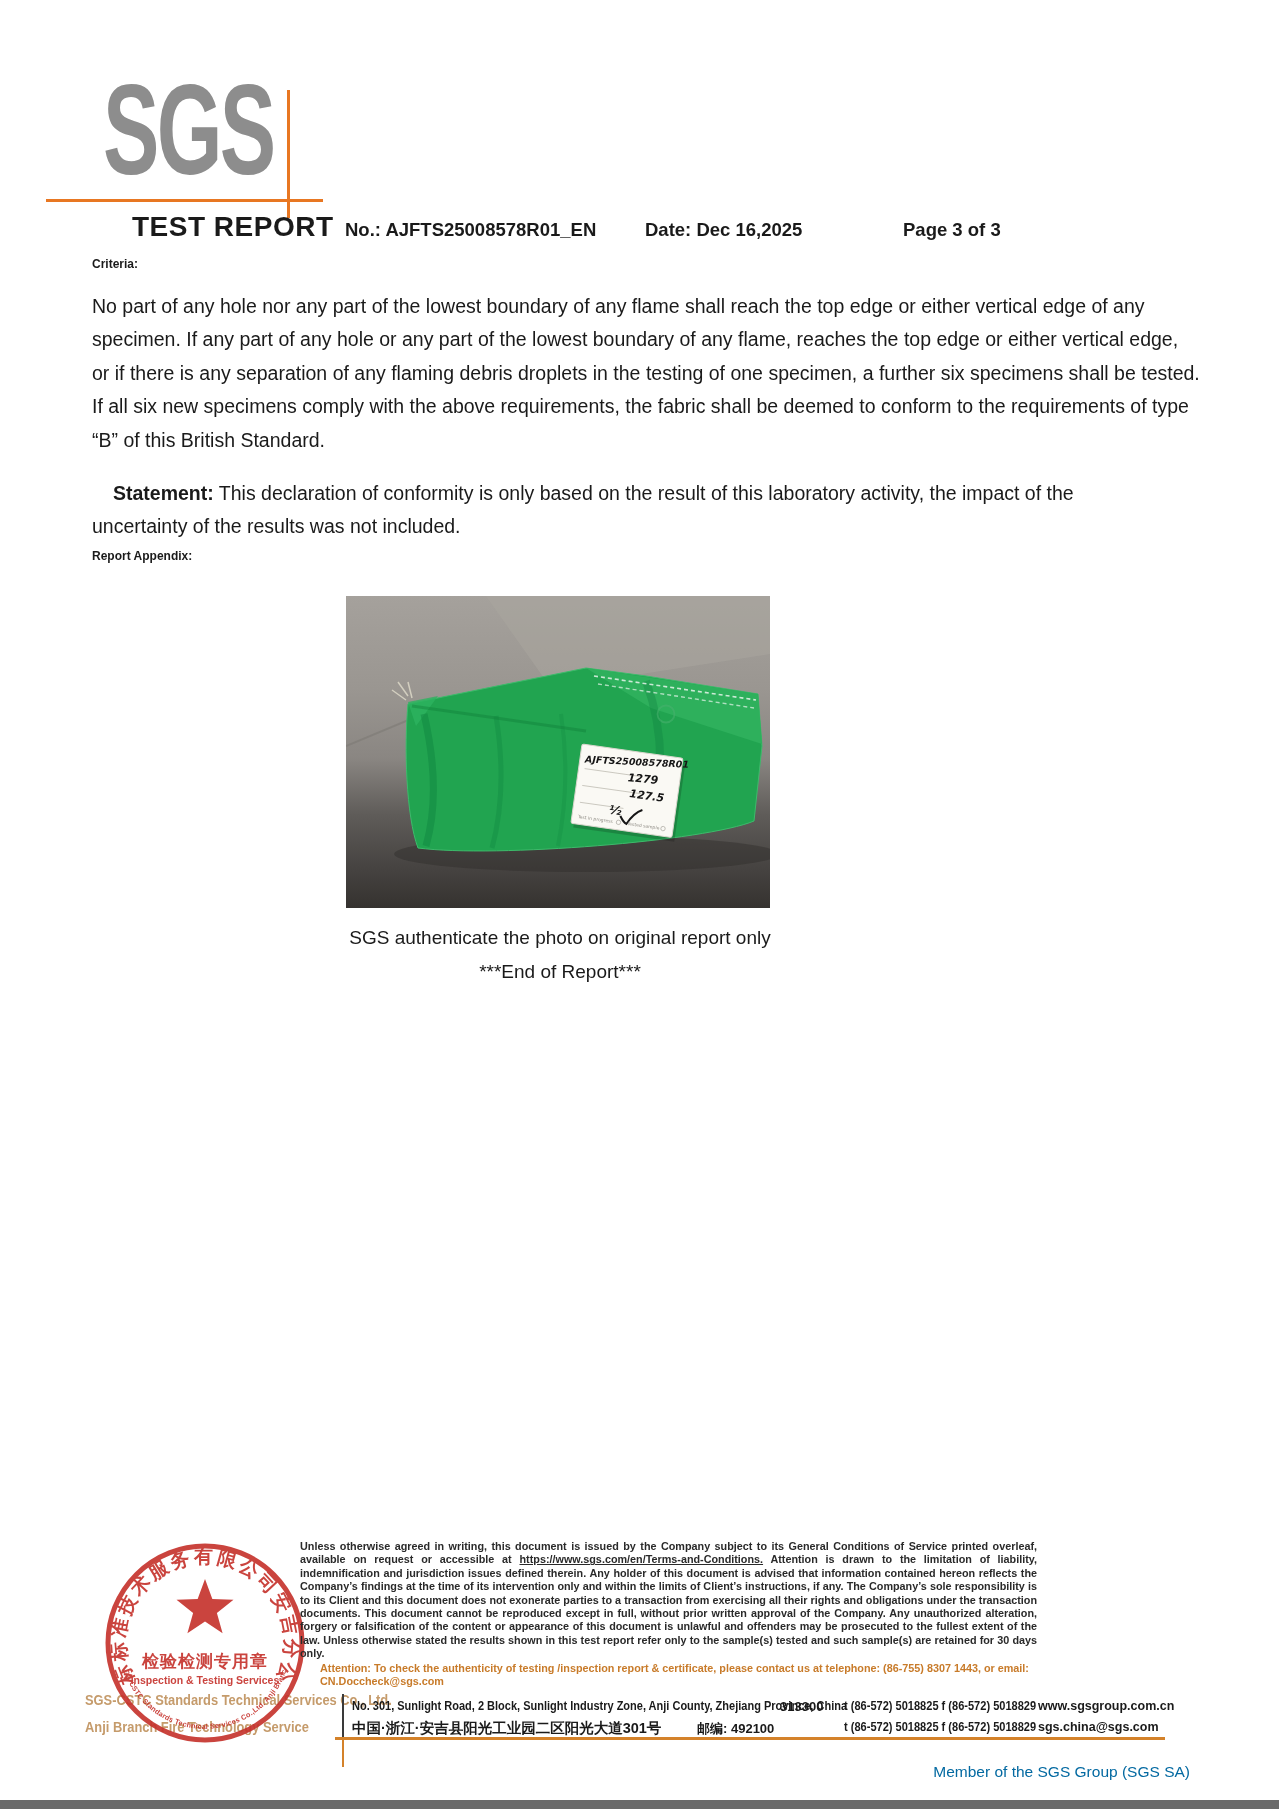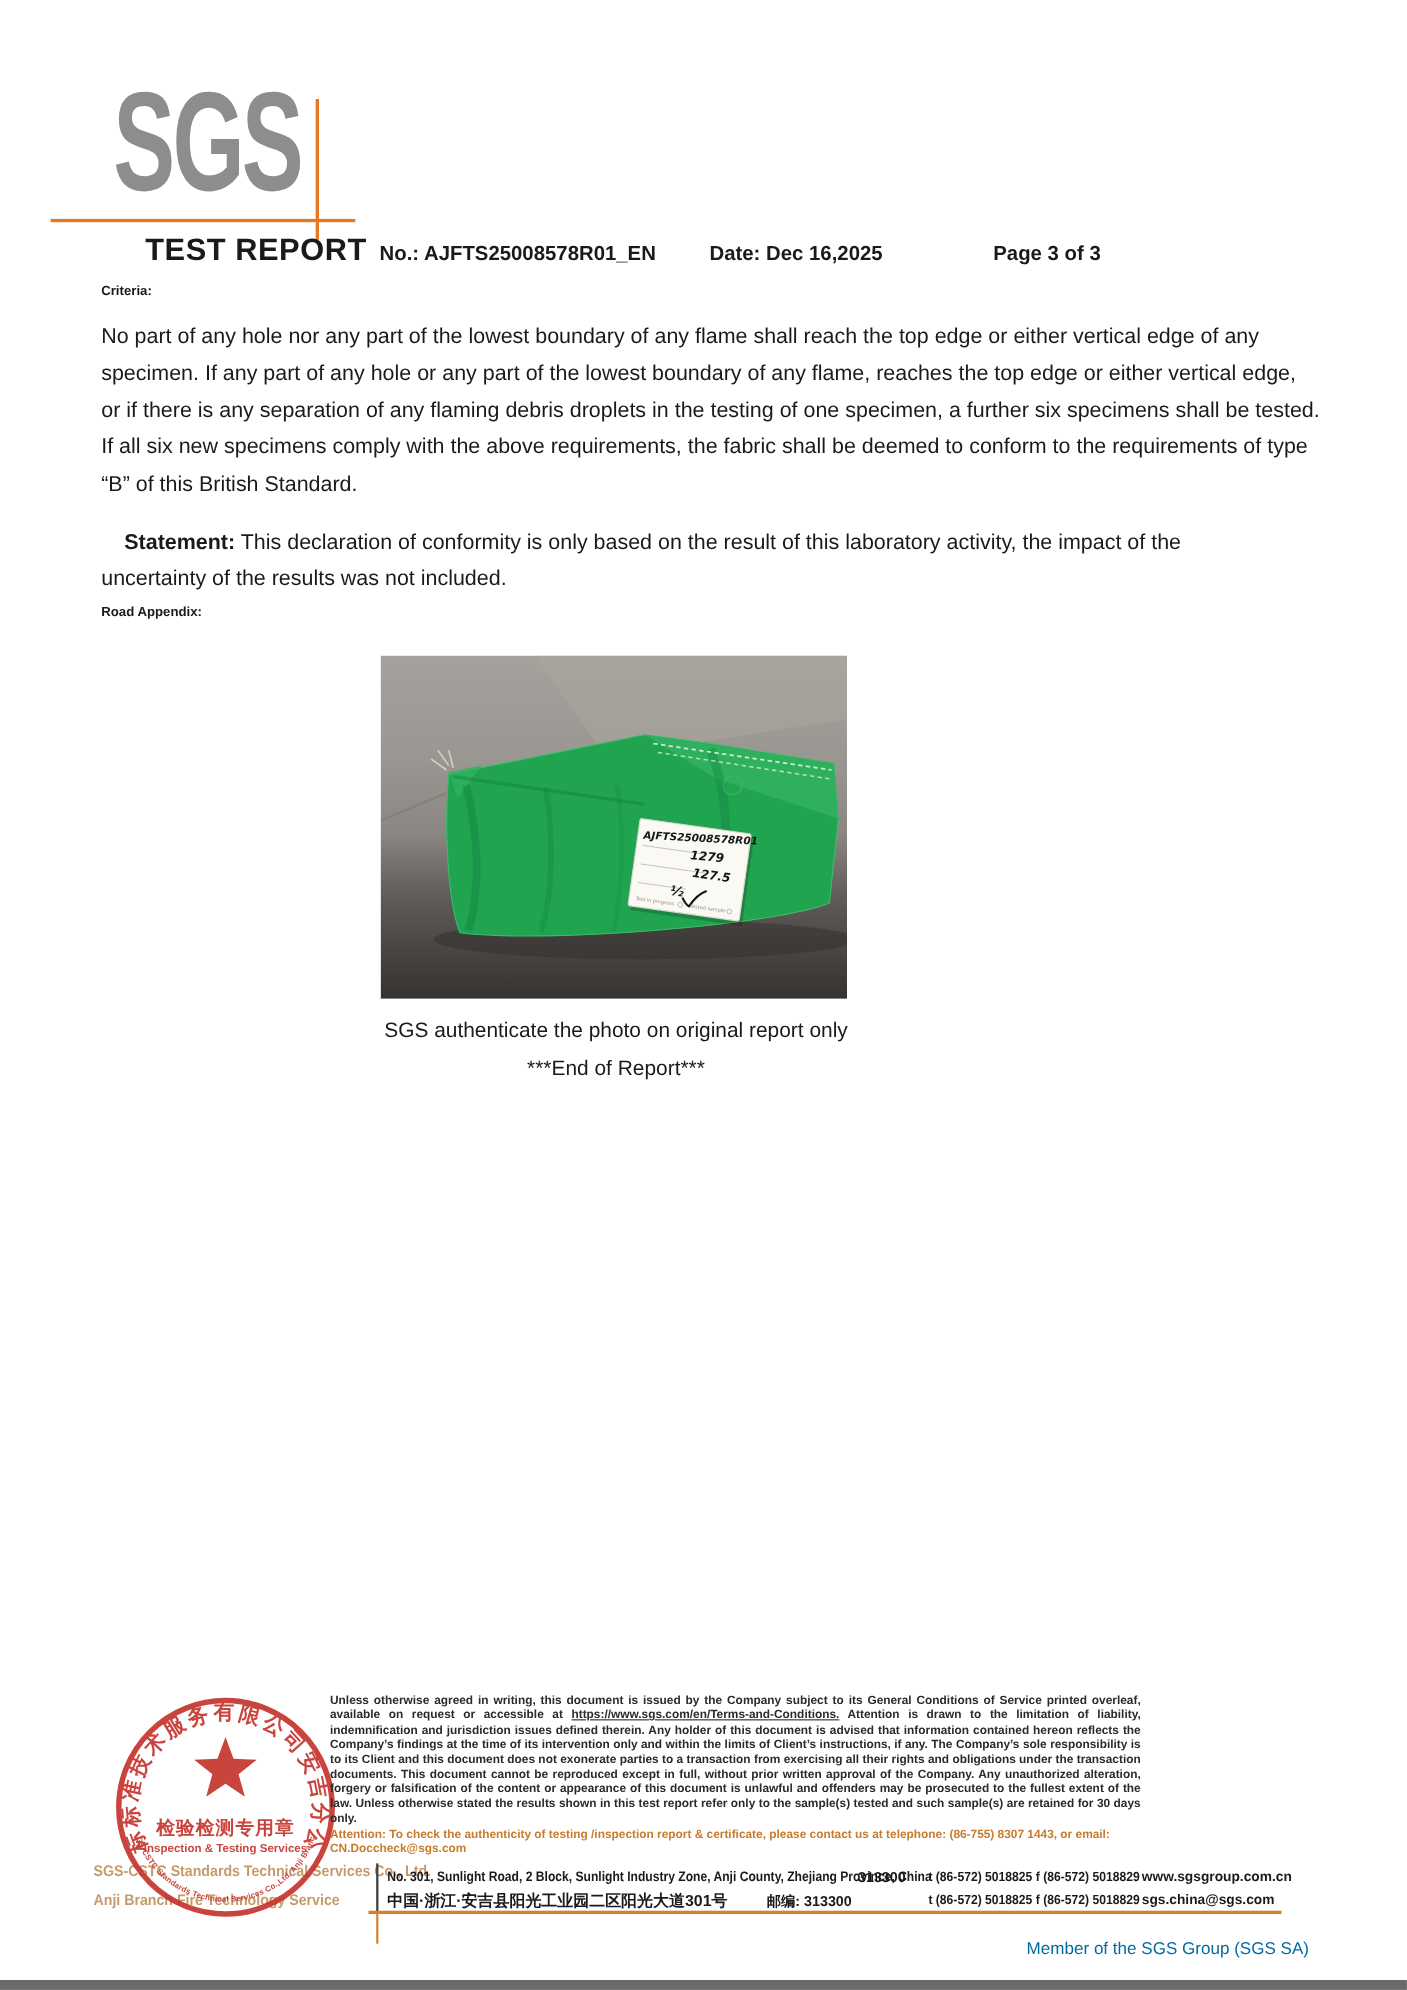--- a/index.html
+++ b/index.html
@@ -23,21 +23,21 @@
   .statement{left:92px;top:477px;width:1050px;font-size:19.5px;line-height:33.4px;}
   .statement b{font-weight:700;margin-left:21px;}
   .photo-label{left:92px;top:549px;}
   .photo-frame{left:346px;top:596px;width:424px;height:312px;}
   .caption{left:280px;top:927px;width:560px;text-align:center;font-size:19px;}
   .endnote{left:280px;top:961px;width:560px;text-align:center;font-size:19px;}
   
   .legal{left:300px;top:1540px;width:737px;font-size:10.8px;line-height:13.4px;
          font-weight:700;color:#2a2a2a;text-align:justify;}
   .legal .link{text-decoration:underline;}
-  .attention{margin-top:1px;color:#c87b2a;text-align:left;}
+  .attention{margin-top:1px;color:#c87b2a;text-align:left;margin-left:20px;}
   .company-tan{left:85px;font-size:14px;font-weight:700;color:#c59b6b;white-space:nowrap;
                transform:scaleX(.92);transform-origin:0 0;}
   .company-tan.l1{top:1692px;}
   .company-tan.l2{top:1719px;}
   .stamp{left:100px;top:1537px;width:212px;height:214px;opacity:.9;}
   .addr-wrap{left:352px;top:1697px;width:820px;height:44px;}
   .addr-wrap .abs{white-space:nowrap;color:#1a1a1a;}
   .addr-en{left:0;top:2px;font-size:12.5px;font-weight:700;transform:scaleX(.88);transform-origin:0 0;}
   .postal-en{left:428px;top:2px;font-size:13px;font-weight:700;}
   .tel-en{left:492px;top:2px;font-size:12px;font-weight:700;transform:scaleX(.92);transform-origin:0 0;}
@@ -62,21 +62,21 @@
 <div class="abs hdr-title">TEST REPORT</div>
 <div class="abs hdr-no">No.: AJFTS25008578R01_EN</div>
 <div class="abs hdr-date">Date: Dec 16,2025</div>
 <div class="abs hdr-page">Page 3 of 3</div>
 
 <div class="abs sec-label criteria-label">Criteria:</div>
 <div class="abs criteria-body">No part of any hole nor any part of the lowest boundary of any flame shall reach the top edge or either vertical edge of any specimen. If any part of any hole or any part of the lowest boundary of any flame, reaches the top edge or either vertical edge, or if there is any separation of any flaming debris droplets in the testing of one specimen, a further six specimens shall be tested. If all six new specimens comply with the above requirements, the fabric shall be deemed to conform to the requirements of type “B” of this British Standard.</div>
 
 <div class="abs statement"><b>Statement:</b><span> This declaration of conformity is only based on the result of this laboratory activity, the impact of the uncertainty of the results was not included.</span></div>
 
-<div class="abs sec-label photo-label">Road Appendix:</div>
+<div class="abs sec-label photo-label">Report Appendix:</div>
 
 <svg class="abs photo-frame" viewBox="0 0 424 312" xmlns="http://www.w3.org/2000/svg">
   <defs>
     <linearGradient id="bgGrad" x1="0" y1="0" x2="0" y2="1">
       <stop offset="0" stop-color="#a5a19c"></stop>
         <stop offset="0.30" stop-color="#9a9691"></stop>
       <stop offset="0.52" stop-color="#8a8682"></stop>
         <stop offset="0.70" stop-color="#5f5c59"></stop>
       <stop offset="0.88" stop-color="#454240"></stop>
         <stop offset="1" stop-color="#35322f"></stop>
@@ -148,20 +148,20 @@
 
 <div class="abs vline-dark"></div>
 <div class="abs vline-orange"></div>
 
 <div class="abs addr-wrap">
   <span class="abs addr-en">No. 301, Sunlight Road, 2 Block, Sunlight Industry Zone, Anji County, Zhejiang Province, China</span>
   <span class="abs postal-en">313300</span>
   <span class="abs tel-en">t  (86-572)  5018825   f  (86-572)  5018829</span>
   <span class="abs web">www.sgsgroup.com.cn</span>
   <span class="abs addr-cn">中国·浙江·安吉县阳光工业园二区阳光大道301号</span>
-  <span class="abs postal-cn">邮编: 313300</span>
+  <span class="abs postal-cn">邮编: 492100</span>
   <span class="abs tel-cn">t  (86-572)  5018825  f  (86-572)  5018829</span>
   <span class="abs email">sgs.china@sgs.com</span>
 </div>
 
 <div class="abs hrule"></div>
 <div class="abs member">Member of the SGS Group (SGS SA)</div>
 <div class="abs bottom-bar"></div>
 
 </body></html>

